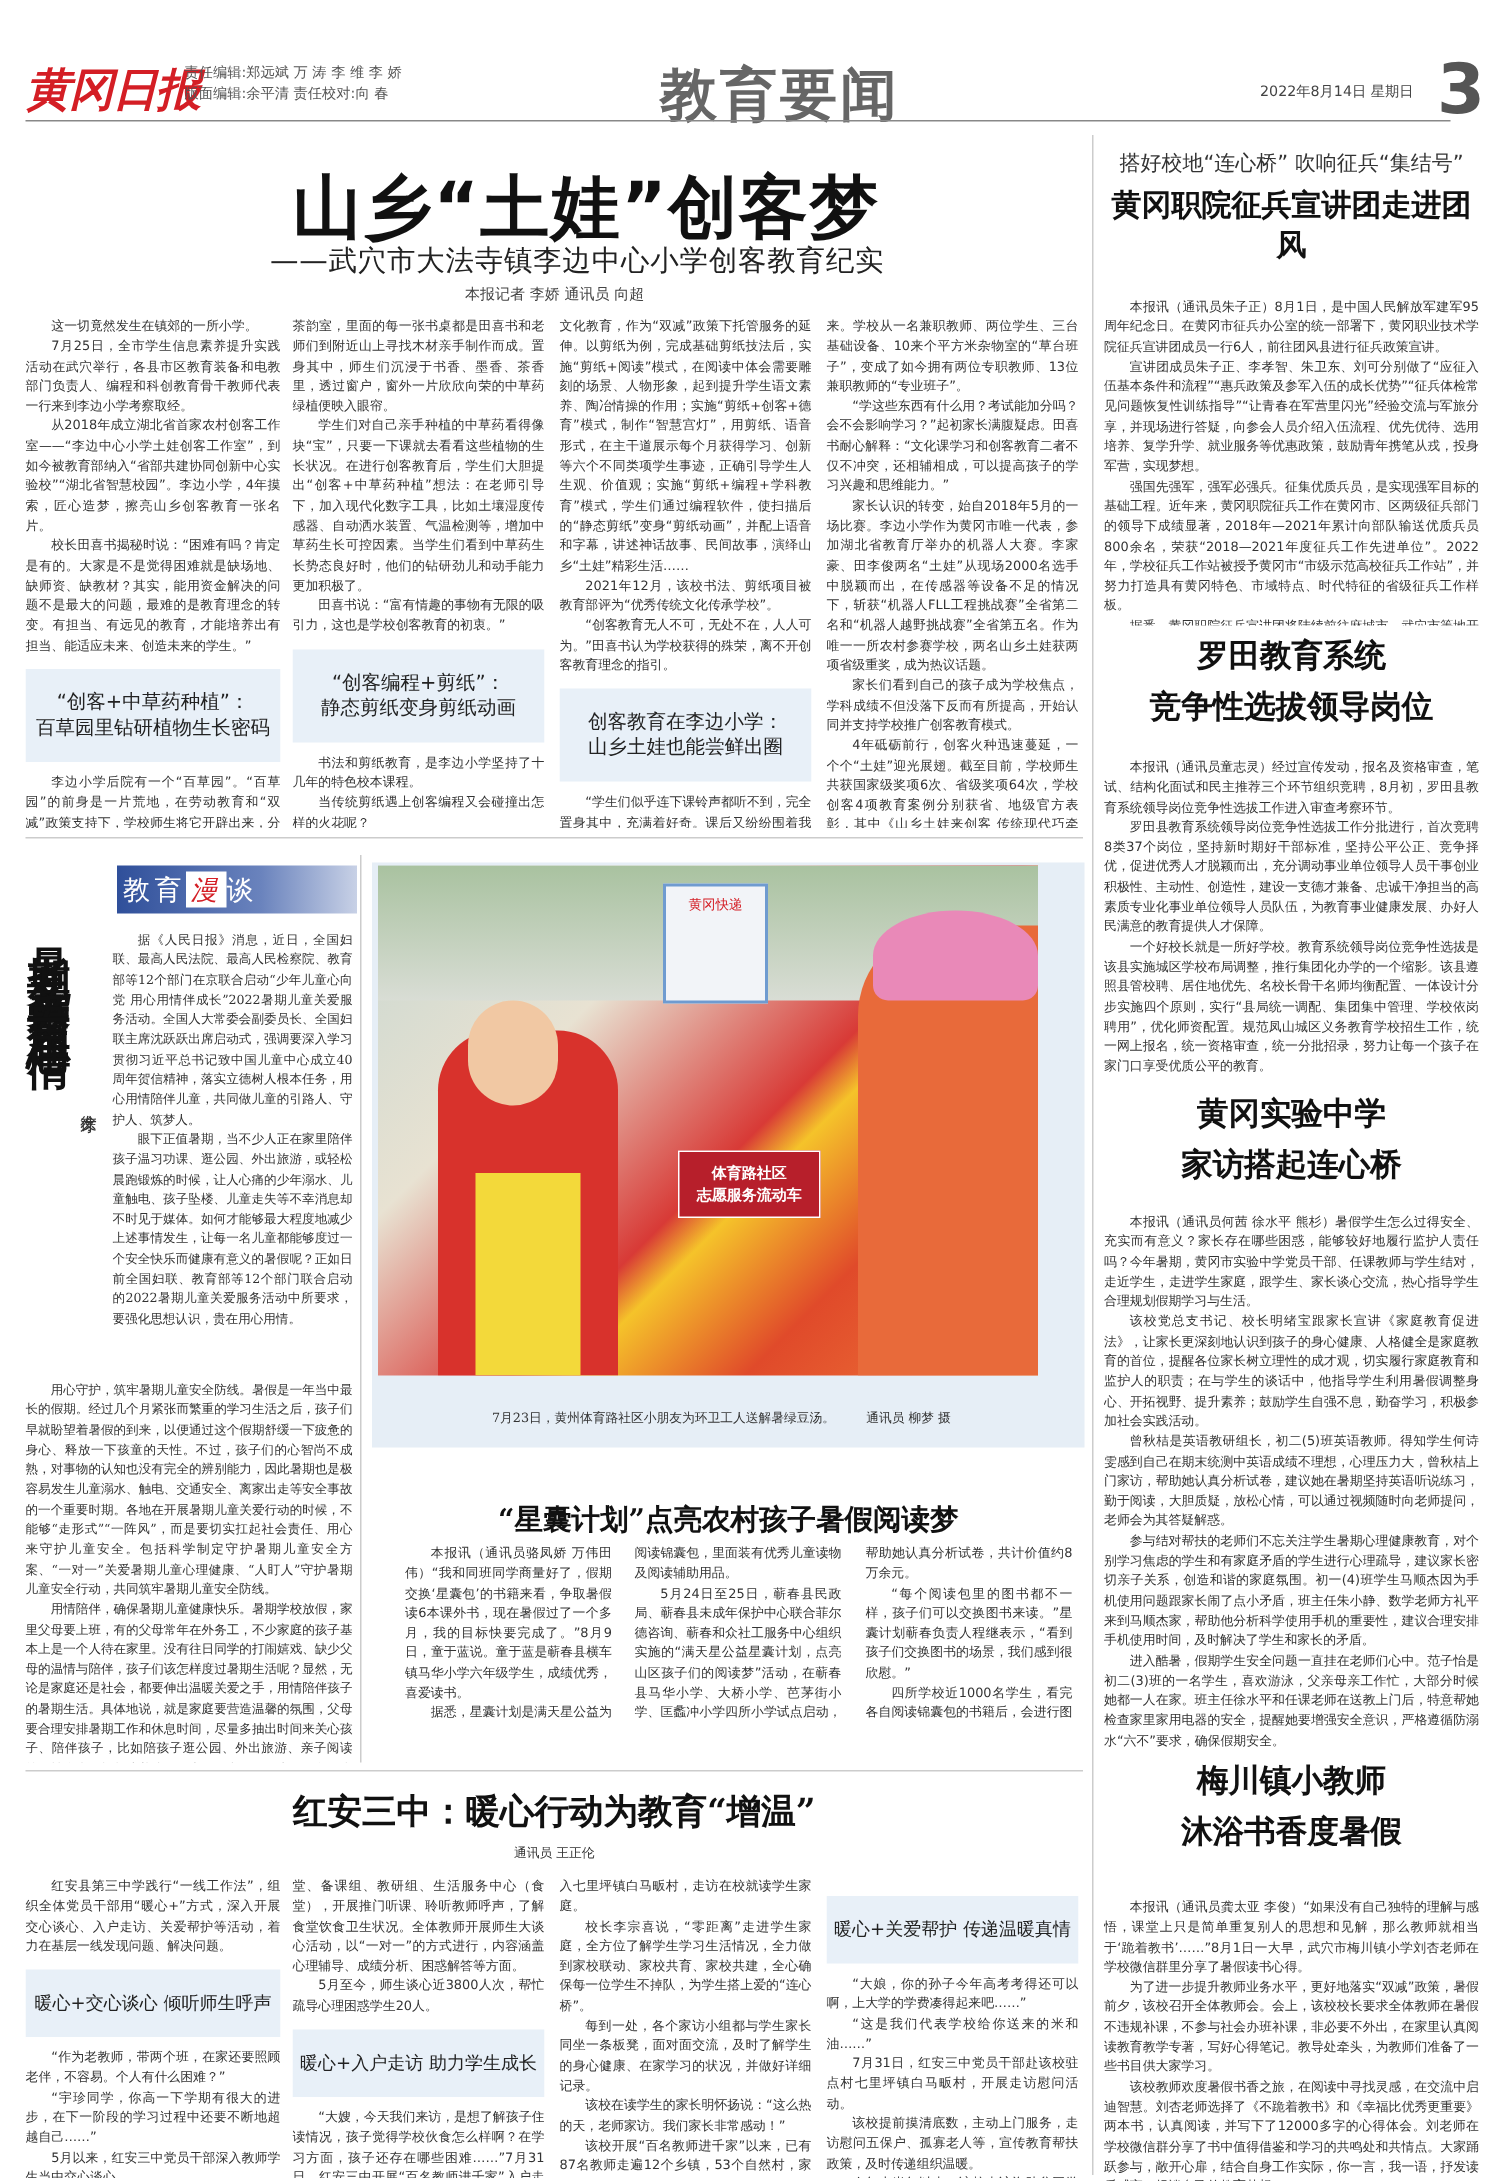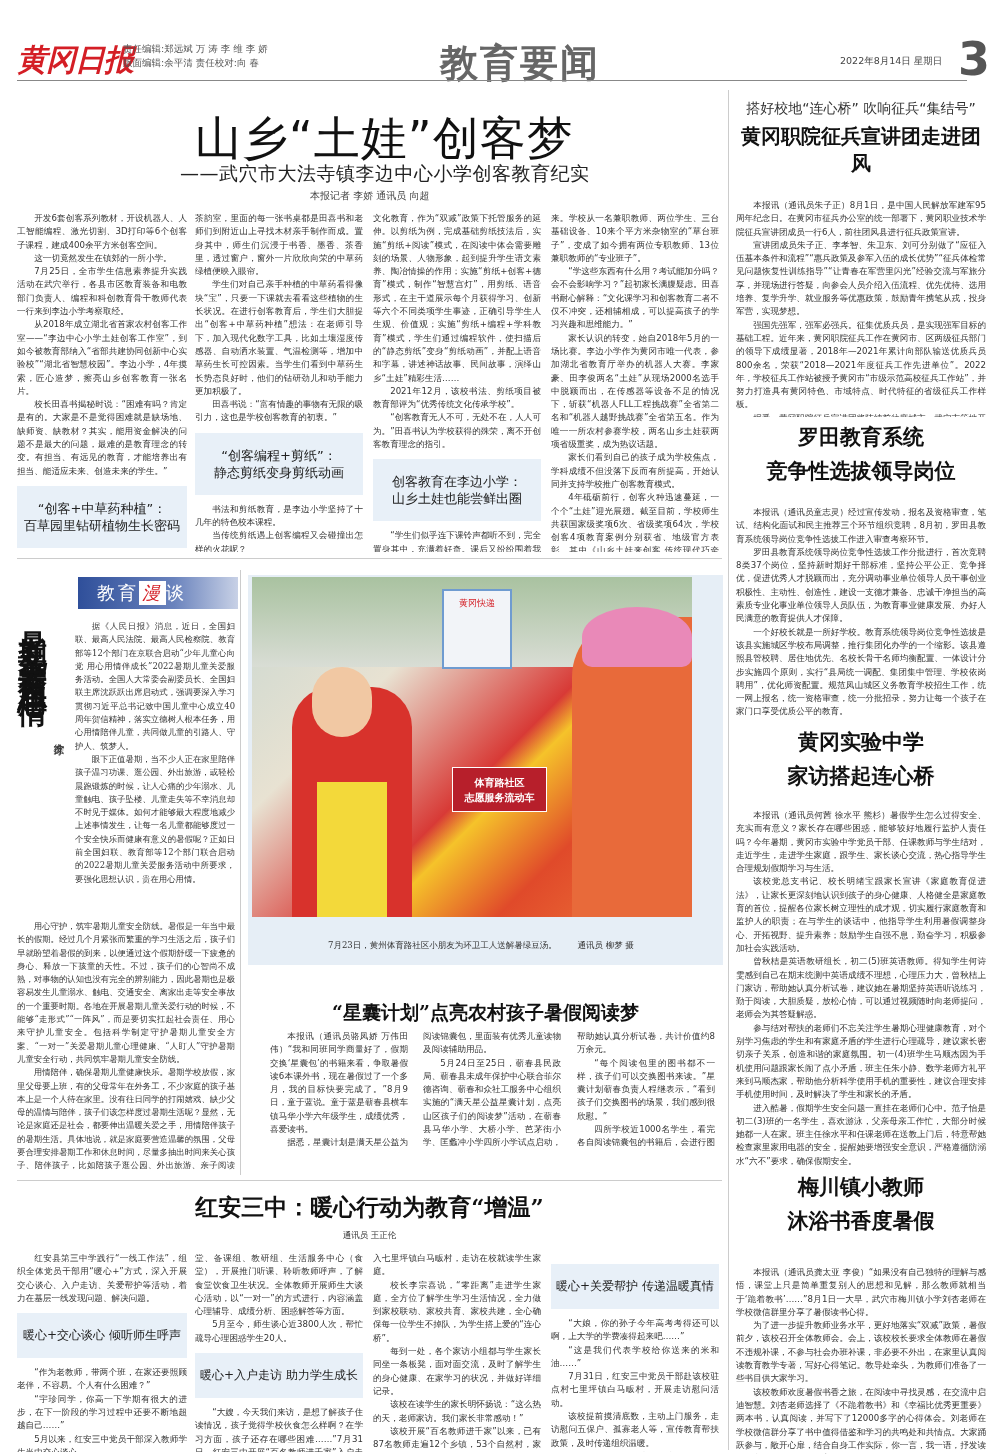--- a/index.html
+++ b/index.html
@@ -6,52 +6,51 @@
 body{width:1000px;height:1454px;background:#fff;font-family:"DejaVu Sans","Liberation Sans",sans-serif;color:#333;position:relative;overflow:hidden}
 .abs{position:absolute}
 .masthead-logo{left:17px;top:40px;font-family:"DejaVu Serif",serif;font-size:30px;font-weight:bold;color:#d41e25;letter-spacing:-1px;font-style:italic}
 .editors{left:123px;top:42px;font-size:9.5px;line-height:14px;color:#555}
 .section-name{left:440px;top:38px;font-size:38px;font-weight:bold;color:#666;letter-spacing:2px}
 .date{left:840px;top:55px;font-size:9.5px;color:#444}
 .page-num{left:958px;top:32px;font-size:46px;font-weight:bold;color:#555}
 .rule{left:17px;top:80px;width:950px;height:1px;background:#888}
 .vrule{width:1px;background:#ccc}
 .hrule{height:1px;background:#ccc}
-.main-title{left:195px;top:108px;font-size:46px;font-weight:400;color:#111;letter-spacing:1px;font-family:"DejaVu Sans",sans-serif}
+.main-title{left:195px;top:108px;font-size:46px;font-weight:700;color:#111;letter-spacing:1px;font-family:"DejaVu Sans",sans-serif}
 .subtitle{left:180px;top:161px;font-size:19px;color:#222;letter-spacing:0.5px}
 .byline{left:310px;top:189px;font-size:10px;color:#444}
 .col{font-size:8.6px;line-height:13.3px;color:#333;text-align:justify;overflow:hidden}
 .col p{text-indent:2em}
 .box{background:#e8f0f8;text-align:center;font-size:13px;line-height:17px;color:#222;padding:14px 2px;margin:8px 0}
 .serif{font-family:"DejaVu Serif","Liberation Serif",serif}
 .side-head{text-align:center;font-family:"DejaVu Serif",serif;font-weight:bold;color:#111}
 .vtitle{writing-mode:vertical-rl;font-family:"DejaVu Serif",serif;font-weight:900;font-size:29px;line-height:34px;color:#111;letter-spacing:6px}
 .photo{background:linear-gradient(135deg,#c9d7d0 0%,#e8e2d2 30%,#d83a36 55%,#f5c32a 60%,#e04a2a 75%,#f07a3a 100%);overflow:hidden}
-.mandan{background:linear-gradient(90deg,#2f4f9a 0%,#6a83bd 60%,#c8d1e6 100%);height:32px;width:160px;display:flex;align-items:center;padding-left:19px;color:#fff;font-size:18px;font-family:"DejaVu Serif",serif;letter-spacing:3px}
+.mandan{background:linear-gradient(90deg,#2f4f9a 0%,#6a83bd 60%,#c8d1e6 100%);height:32px;width:160px;display:flex;align-items:center;padding-left:4px;color:#fff;font-size:18px;font-family:"DejaVu Serif",serif;letter-spacing:3px}
 .mandan .red{color:#d41e25;background:#fff;padding:0 3px;font-style:italic}
 </style>
 </head>
 <body>
 
 <div class="abs masthead-logo">黄冈日报</div>
 <div class="abs editors">
   <div>责任编辑:郑远斌  万 涛  李 维  李 娇</div>
   <div>版面编辑:余平清  责任校对:向 春</div>
 </div>
 <div class="abs section-name">教育要闻</div>
 <div class="abs date">2022年8月14日  星期日</div>
 <div class="abs page-num">3</div>
 <div class="abs rule"></div>
 
 <div class="abs main-title">山乡“土娃”创客梦</div>
 <div class="abs subtitle">——武穴市大法寺镇李边中心小学创客教育纪实</div>
 <div class="abs byline">本报记者 李娇 通讯员 向超</div>
 
 <div class="abs col" style="left:17px;top:212px;width:170px;height:340px">
-  <p>开发6套创客系列教材，开设机器人、人工智能编程、激光切割、3D打印等6个创客子课程，建成400余平方米创客空间。</p>
   <p>这一切竟然发生在镇郊的一所小学。</p>
   <p>7月25日，全市学生信息素养提升实践活动在武穴举行，各县市区教育装备和电教部门负责人、编程和科创教育骨干教师代表一行来到李边小学考察取经。</p>
   <p>从2018年成立湖北省首家农村创客工作室——“李边中心小学土娃创客工作室”，到如今被教育部纳入“省部共建协同创新中心实验校”“湖北省智慧校园”。李边小学，4年摸索，匠心造梦，擦亮山乡创客教育一张名片。</p>
   <p>校长田喜书揭秘时说：“困难有吗？肯定是有的。大家是不是觉得困难就是缺场地、缺师资、缺教材？其实，能用资金解决的问题不是最大的问题，最难的是教育理念的转变。有担当、有远见的教育，才能培养出有担当、能适应未来、创造未来的学生。”</p>
   <div class="box" style="white-space:pre-line">“创客+中草药种植”：
 百草园里钻研植物生长密码</div>
   <p>李边小学后院有一个“百草园”。“百草园”的前身是一片荒地，在劳动教育和“双减”政策支持下，学校师生将它开辟出来，分区域种上艾草、紫苏、百合等植物。</p>
 
 </div>
 

